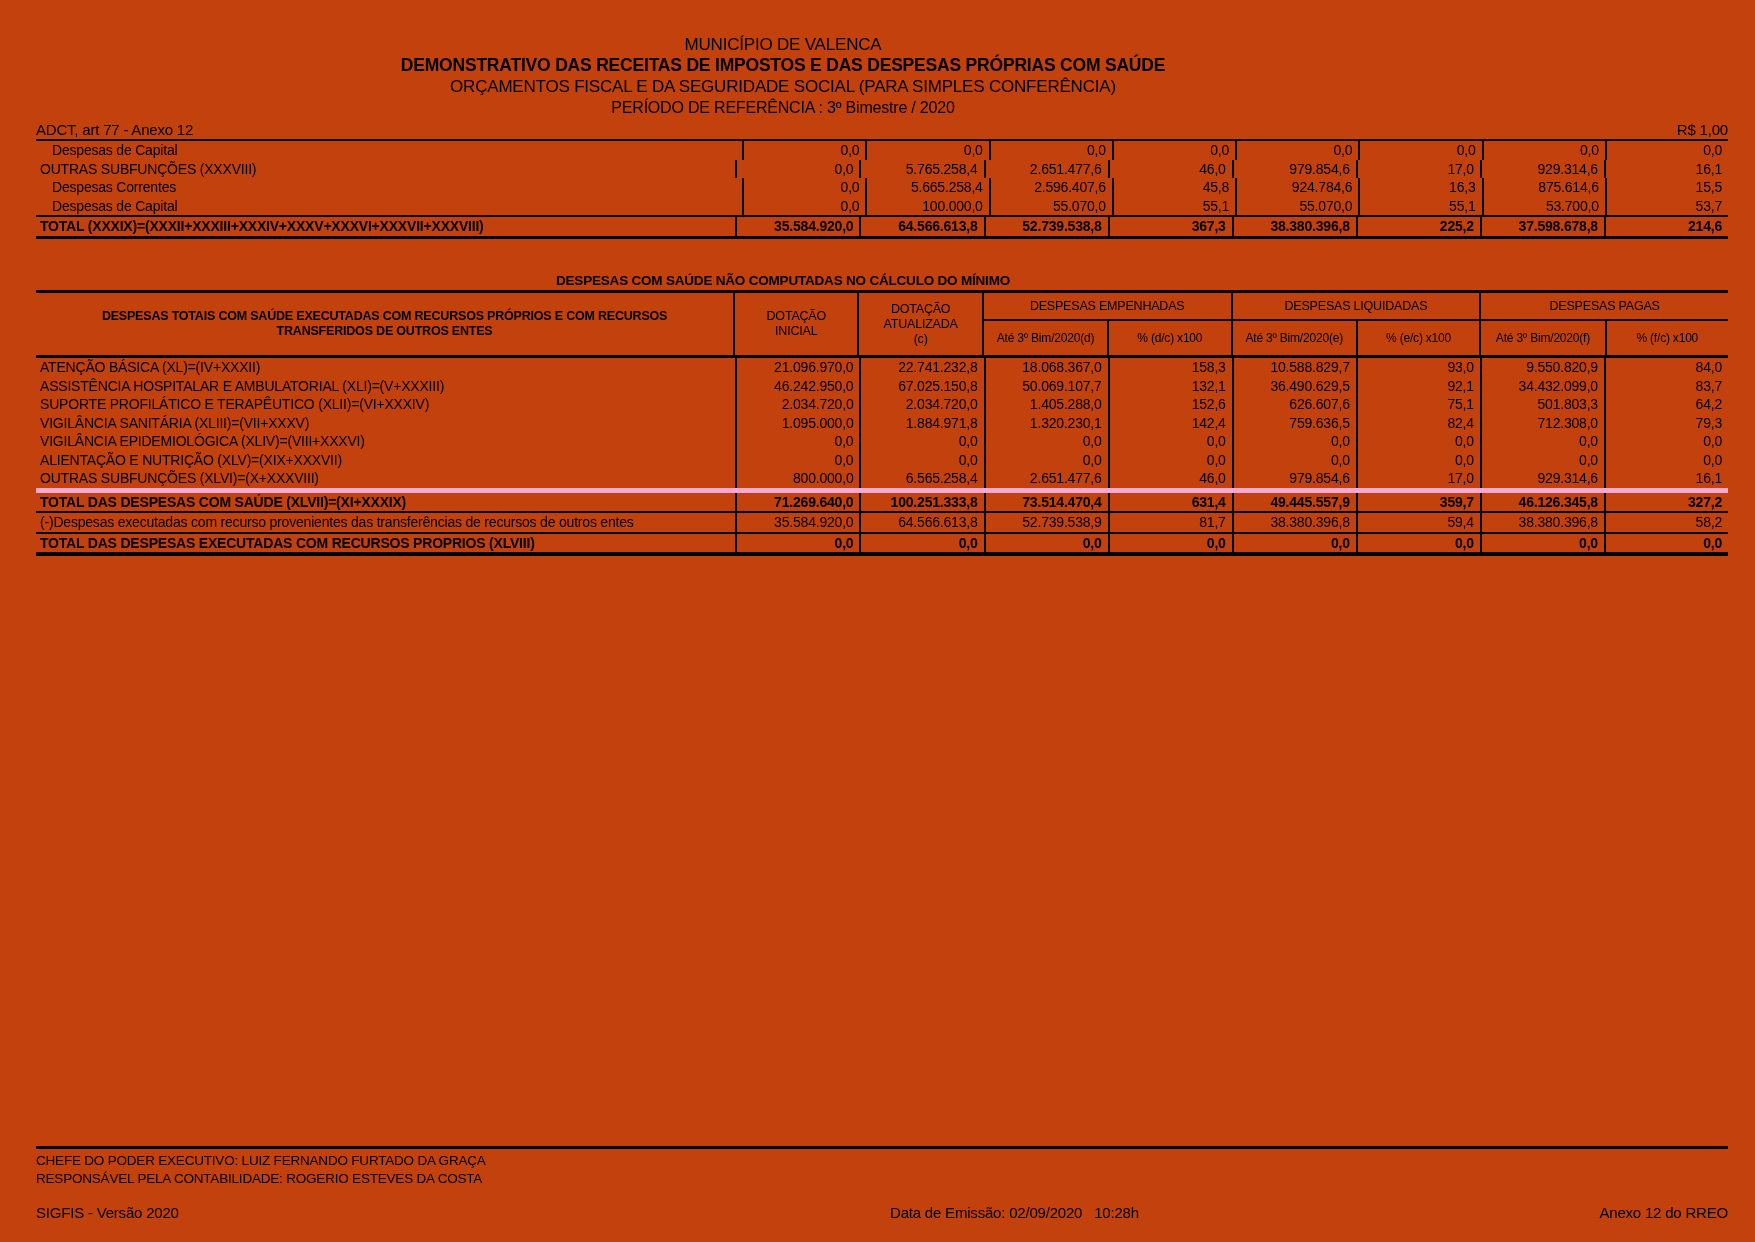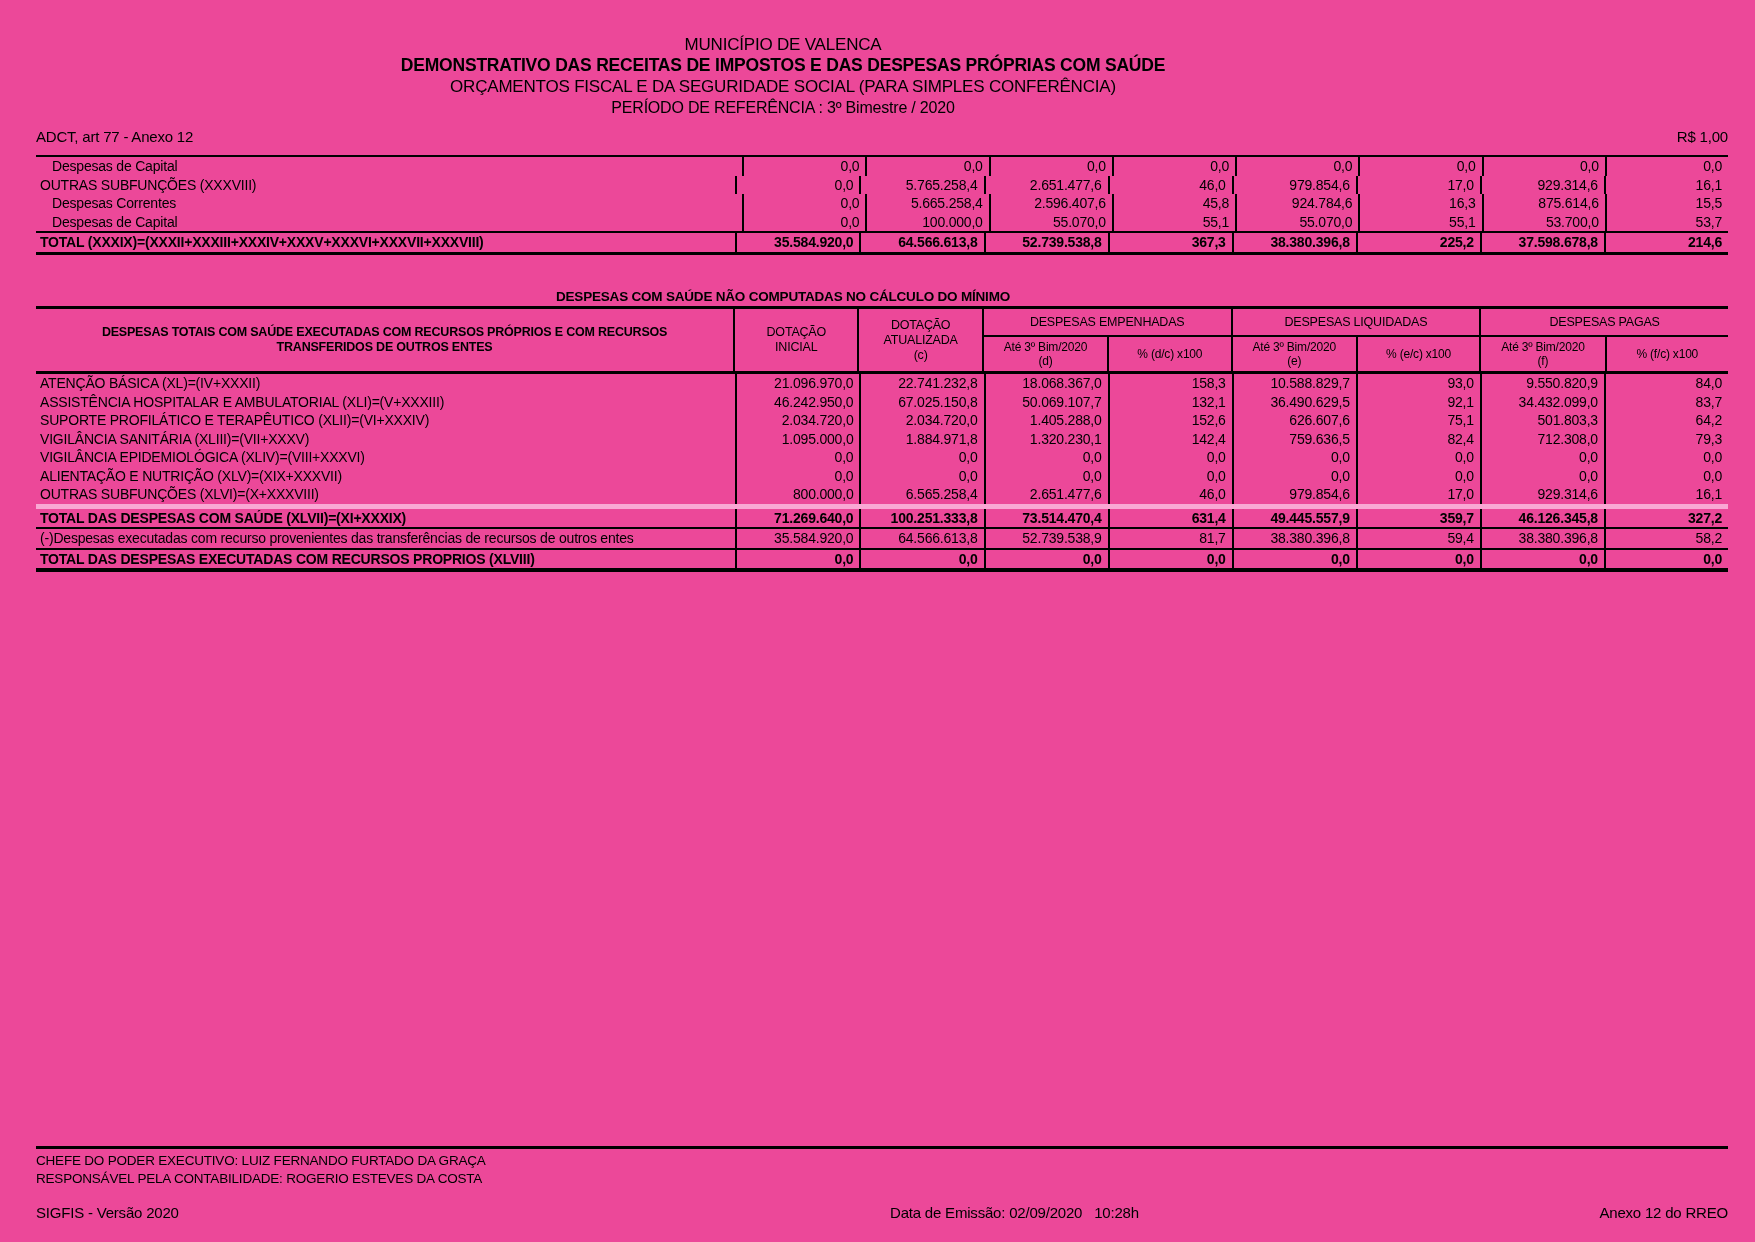--- a/index.html
+++ b/index.html
@@ -1,35 +1,35 @@
 <!DOCTYPE html>
 <html><head>
 <meta charset="utf-8">
 <style>
   * { margin:0; padding:0; box-sizing:content-box; }
   html,body { background:#e8e8e8; }
   #page {
-    position:relative; width:1755px; height:1242px; background:#ec4899;
+    position:relative; width:1755px; height:1242px; background:#c2410c;
     font-family:"Liberation Sans", sans-serif; color:#000; overflow:hidden;
     letter-spacing:-0.2px;
   }
   #content { position:absolute; left:36px; top:34px; width:1692px; }
 
   
   .rh { width:1494px; text-align:center; }
   .rh div { line-height:21px; }
   .h-l1, .h-l2, .h-l4 { font-size:17px; }
   .h-l3 { font-size:17.5px; font-weight:bold; }
   .h-l5 { font-size:16px; }
 
   
   .annex-row {
     display:flex; justify-content:space-between; align-items:flex-end;
-    margin-top:10px; height:17px; border-bottom:2px solid #000;
-    font-size:15px; padding-bottom:10px;
+    margin-top:3px; height:17px; border-bottom:2px solid #000;
+    font-size:15px; padding-bottom:1px;
   }
 
   
   .tbl { width:100%; }
   .row { display:flex; align-items:center; height:18.5px; font-size:14px; }
   .c-label { width:41.2%; padding-left:4px; overflow:hidden; white-space:nowrap; }
   .c-num {
     width:7.35%; border-left:2px solid #000; align-self:stretch;
     display:flex; align-items:center; justify-content:flex-end;
     padding-right:6px; box-sizing:border-box; white-space:nowrap;
@@ -47,21 +47,21 @@
   
   .t2head { display:flex; border-bottom:3px solid #000; height:62px; font-size:12.5px; }
   .hc { border-left:2px solid #000; display:flex; flex-direction:column;
         align-items:center; justify-content:center; text-align:center; box-sizing:border-box; }
   .hc-label { width:41.2%; border-left:none; font-weight:bold; line-height:15px; }
   .hc-sm { width:7.35%; line-height:15px; }
   .hc-group { width:14.7%; justify-content:flex-start; padding:0; }
   .group-title { height:28px; width:100%; border-bottom:2px solid #000;
                  display:flex; align-items:center; justify-content:center; box-sizing:border-box; }
   .group-sub { flex:1; width:100%; display:flex; }
-  .sub-cell { width:50%; display:flex; flex-direction:column; align-items:center;
+  .sub-cell { width:50%; display:flex; flex-direction:row; align-items:center;
               justify-content:center; line-height:14px; font-size:12px; box-sizing:border-box; }
   .sub-cell + .sub-cell { border-left:2px solid #000; }
 
   
   #sign-block {
     position:absolute; left:36px; width:1692px; top:1146px;
     border-top:3px solid #000; padding-top:3px; font-size:13.5px; line-height:17.5px;
   }
   #footer-row { position:absolute; left:36px; width:1692px; top:1204px; font-size:15px; height:19px; }
   #footer-row .fr-left { position:absolute; left:0; }

